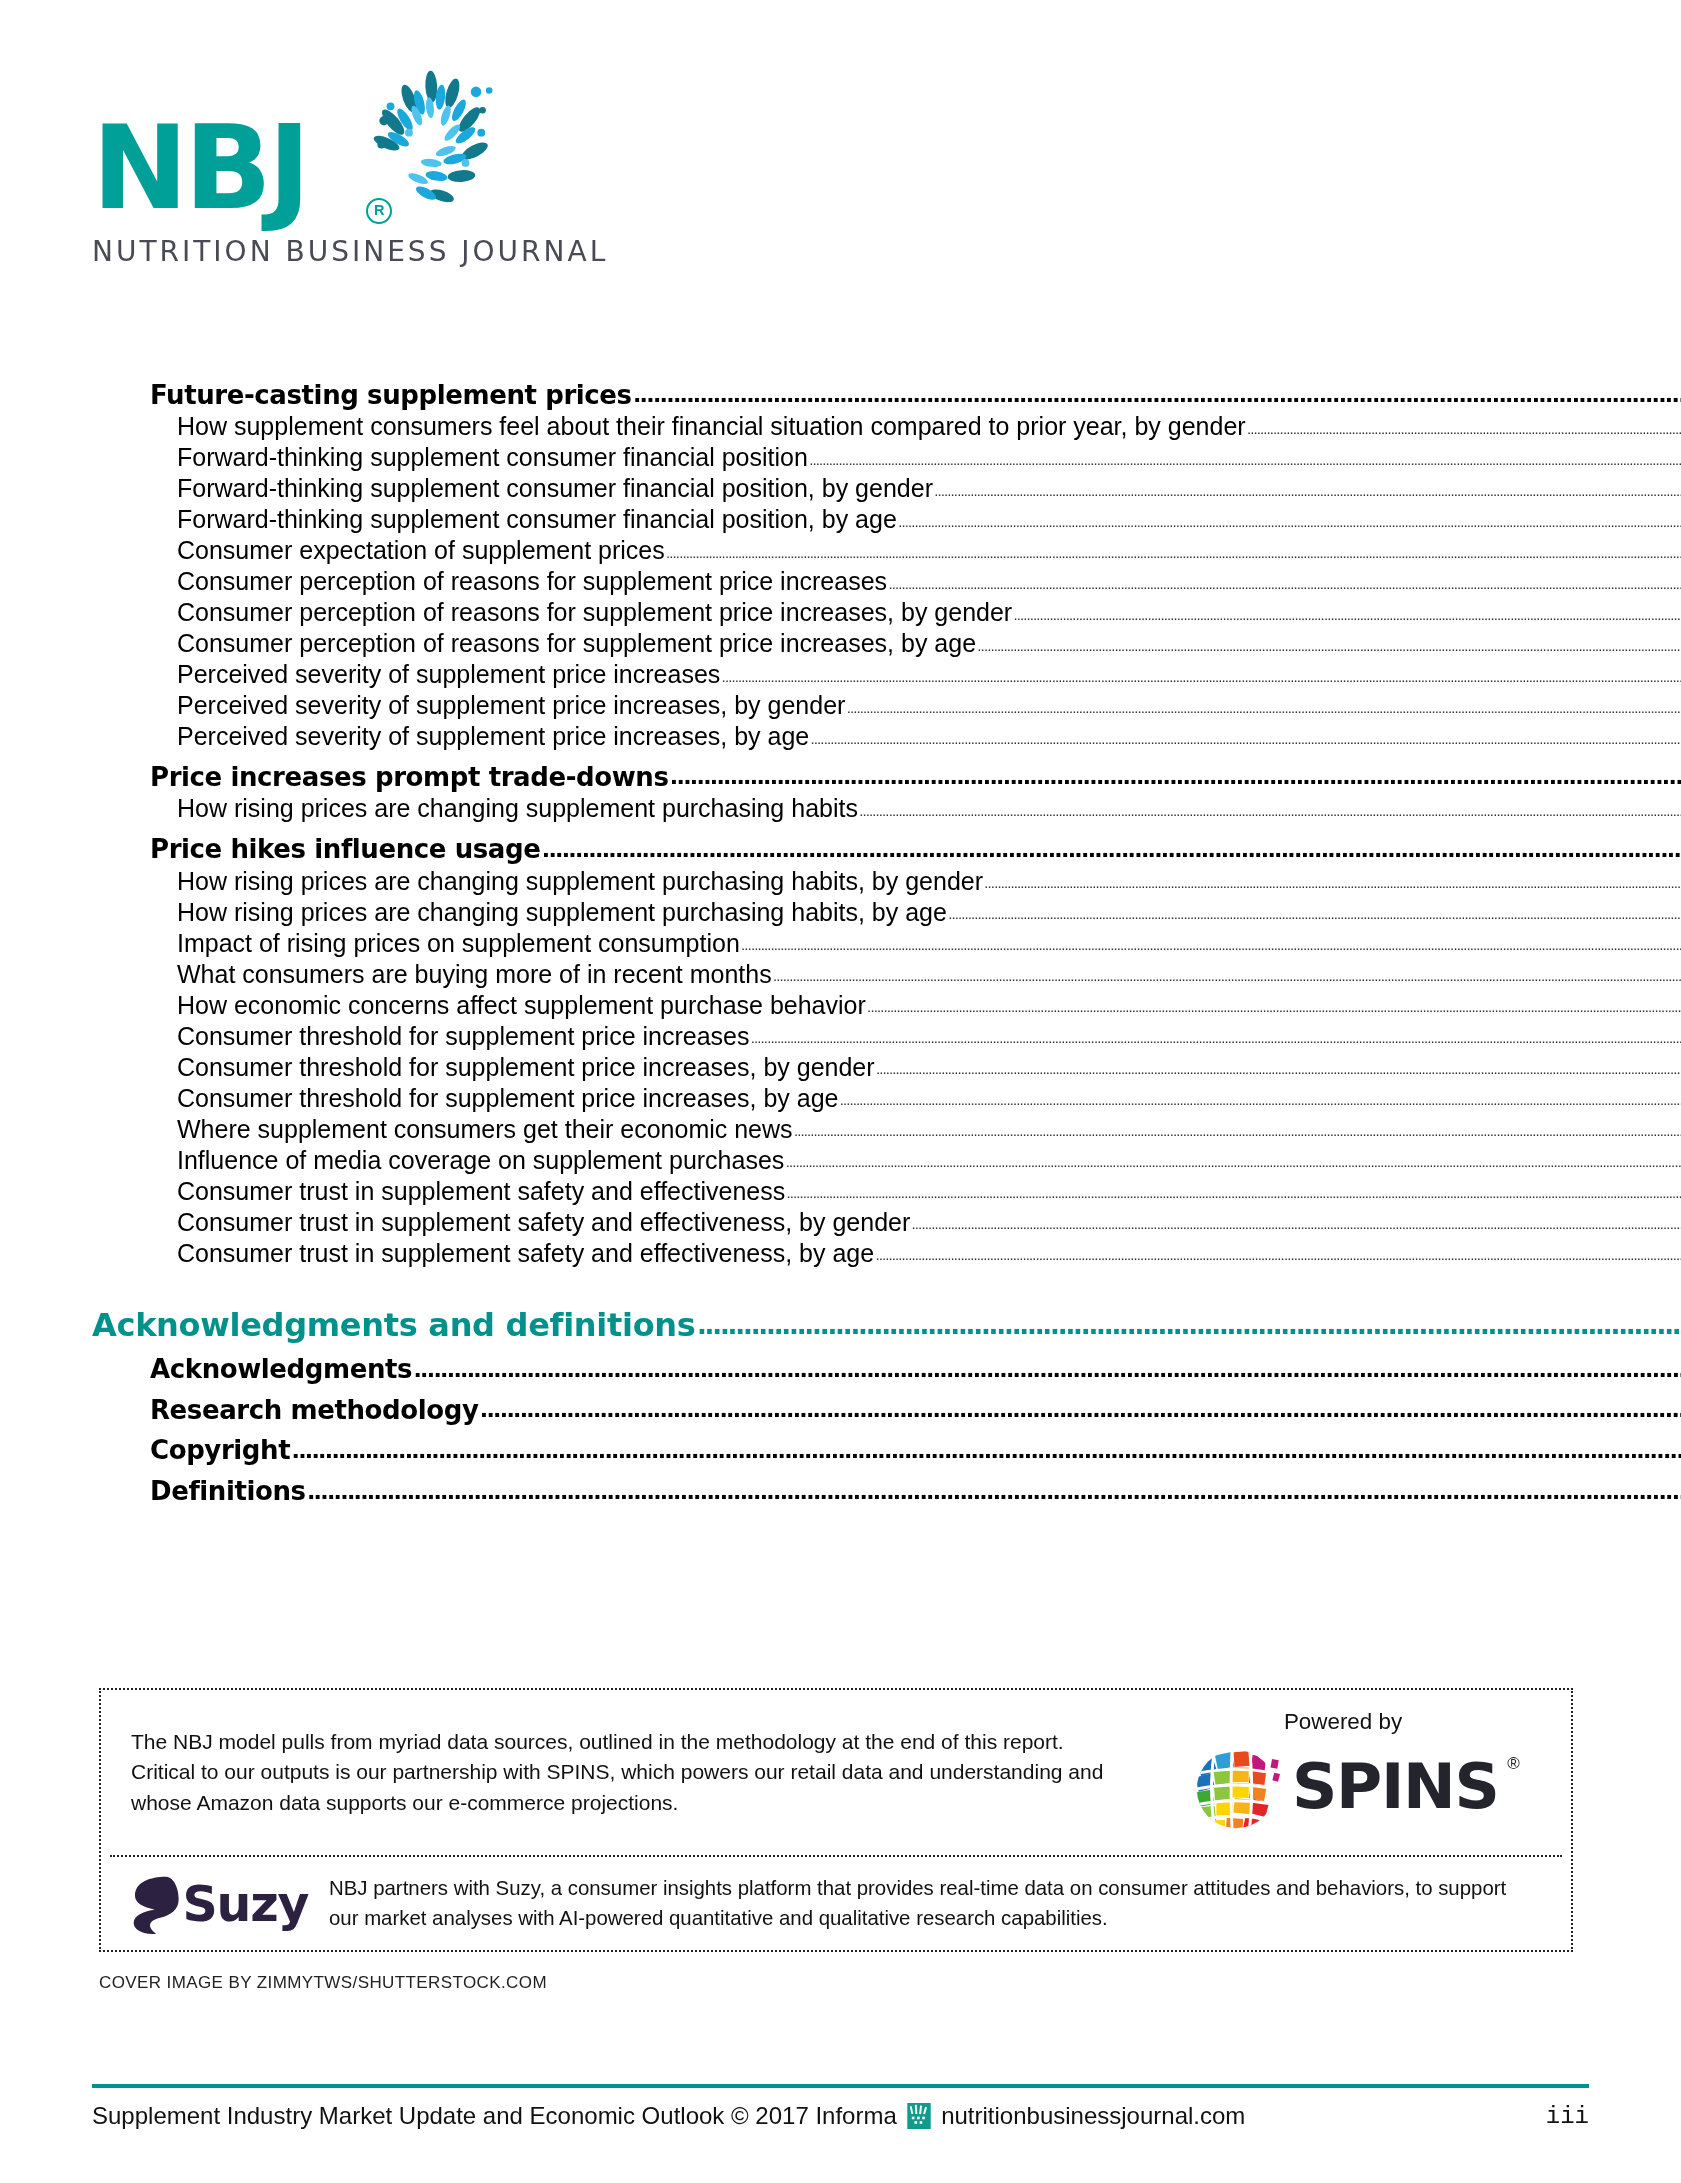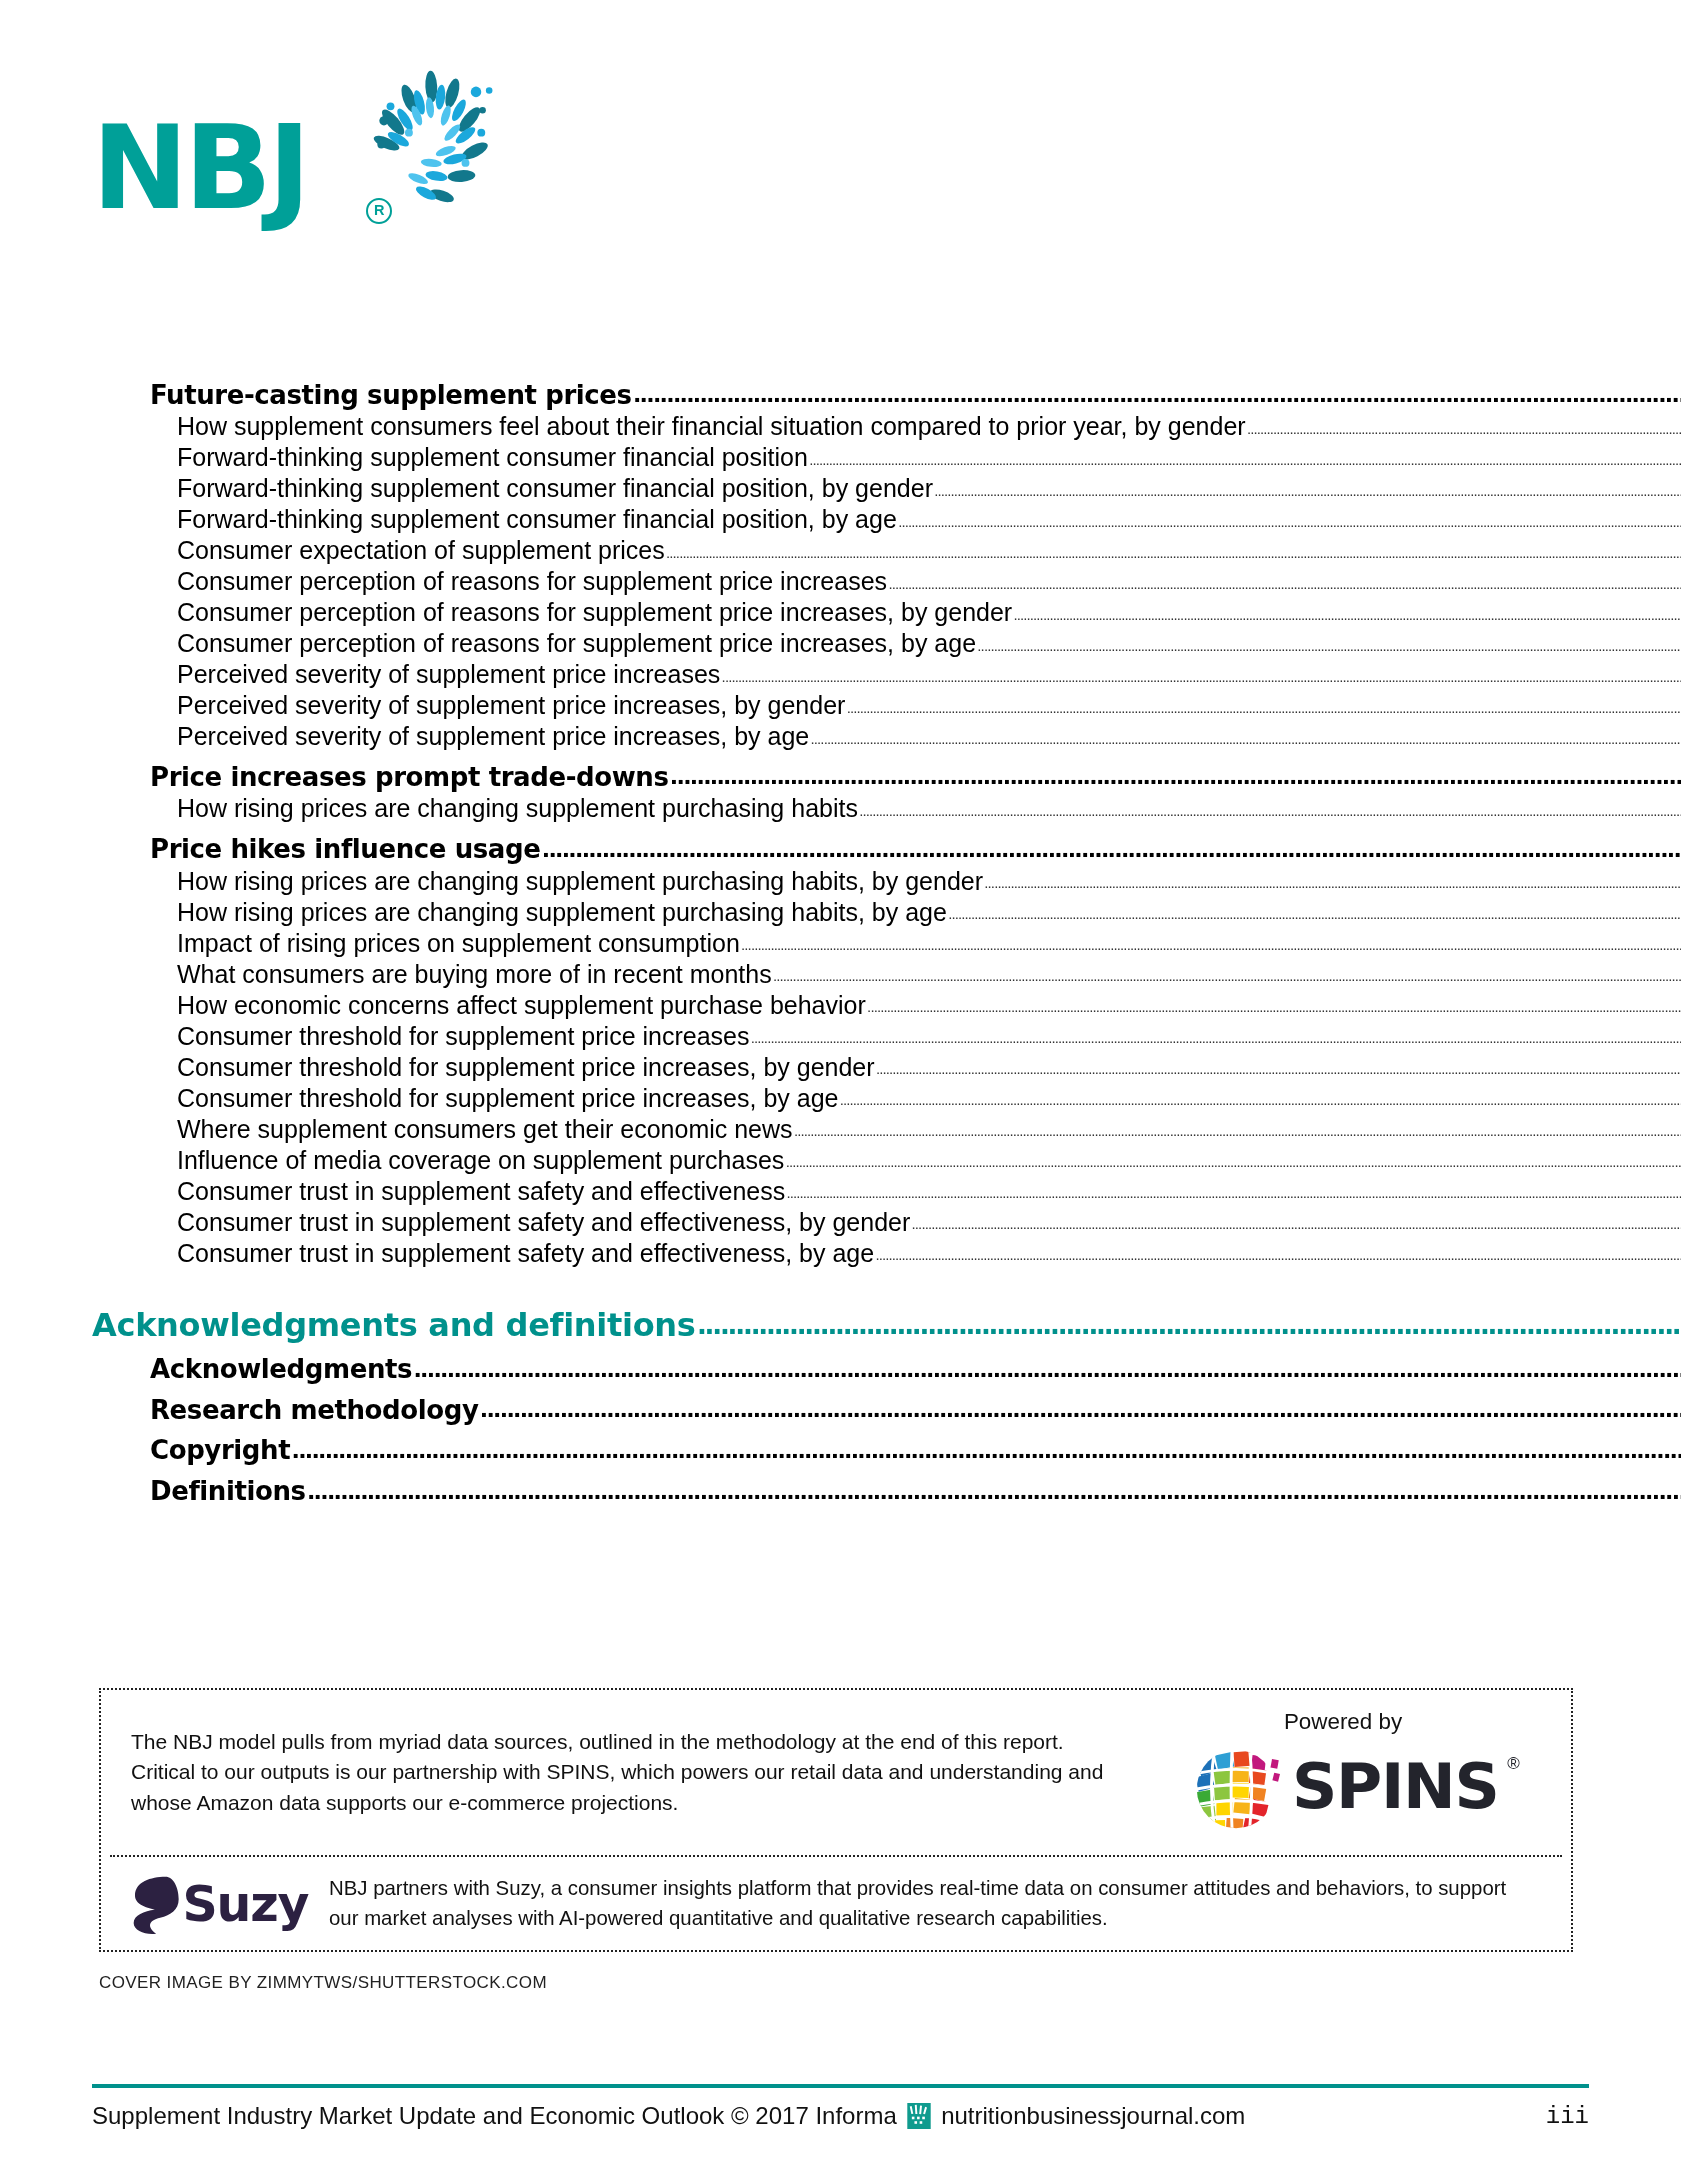--- a/index.html
+++ b/index.html
@@ -345,20 +345,21 @@
         <ellipse cx="142" cy="86" rx="6" ry="16" transform="rotate(18 142 86)"></ellipse>
         <ellipse cx="152" cy="112" rx="6" ry="16" transform="rotate(44 152 112)"></ellipse>
         <ellipse cx="142" cy="140" rx="6" ry="16" transform="rotate(70 142 140)"></ellipse>
         <ellipse cx="120" cy="158" rx="6" ry="16" transform="rotate(96 120 158)"></ellipse>
         <ellipse cx="100" cy="182" rx="6" ry="16" transform="rotate(112 100 182)"></ellipse>
         <circle cx="86" cy="112" r="6"></circle>
         <circle cx="172" cy="158" r="6"></circle>
       </g>
     </svg>
   </div>
+  <div class="logo-sub">NUTRITION BUSINESS JOURNAL</div>
 </div>
 
 <div class="toc" id="toc-root">
     <div class="entry lvl-h2">
       <span class="label">Future-casting supplement prices</span>
       <span class="leader">................................................................................................................................................................................................................................................................................................................................................................................................................</span>
     </div>
     <div class="entry lvl-h3">
       <span class="label">How supplement consumers feel about their financial situation compared to prior year, by gender</span>
       <span class="leader">................................................................................................................................................................................................................................................................................................................................................................................................................</span>

